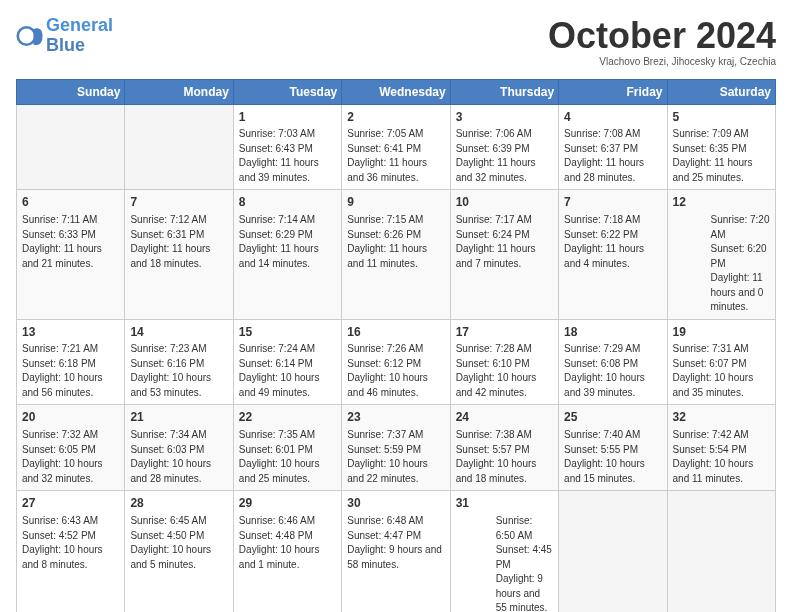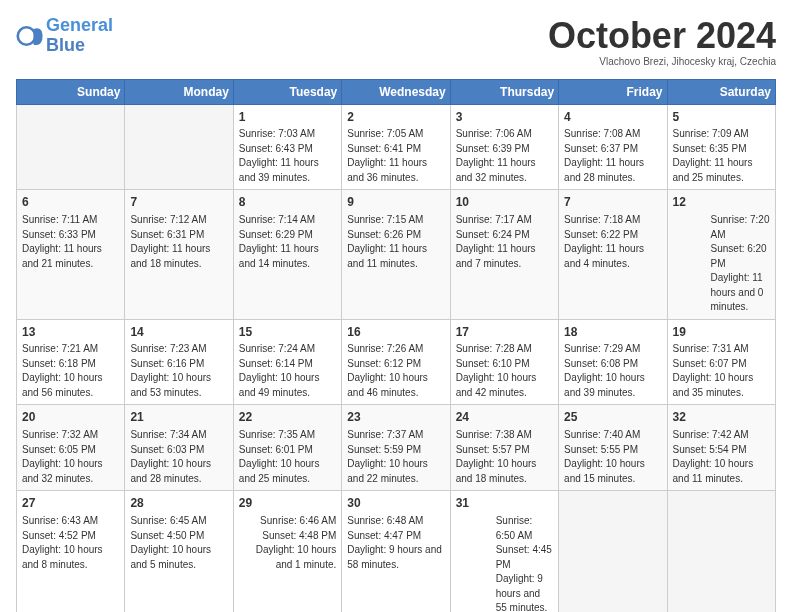--- a/index.html
+++ b/index.html
@@ -296,21 +296,21 @@
 Daylight: 10 hours and 8 minutes.</div>
         </td>
         <td>
           <span class="day-num">28</span>
           <div class="day-info" style="white-space: pre-line;">Sunrise: 6:45 AM
 Sunset: 4:50 PM
 Daylight: 10 hours and 5 minutes.</div>
         </td>
         <td>
           <span class="day-num">29</span>
-          <div class="day-info" style="white-space: pre-line; text-align: right;">Sunrise: 6:46 AM
+          <div class="day-info" style="white-space: pre-line;">Sunrise: 6:46 AM
 Sunset: 4:48 PM
 Daylight: 10 hours and 1 minute.</div>
         </td>
         <td>
           <span class="day-num">30</span>
           <div class="day-info" style="white-space: pre-line;">Sunrise: 6:48 AM
 Sunset: 4:47 PM
 Daylight: 9 hours and 58 minutes.</div>
         </td>
         <td>

